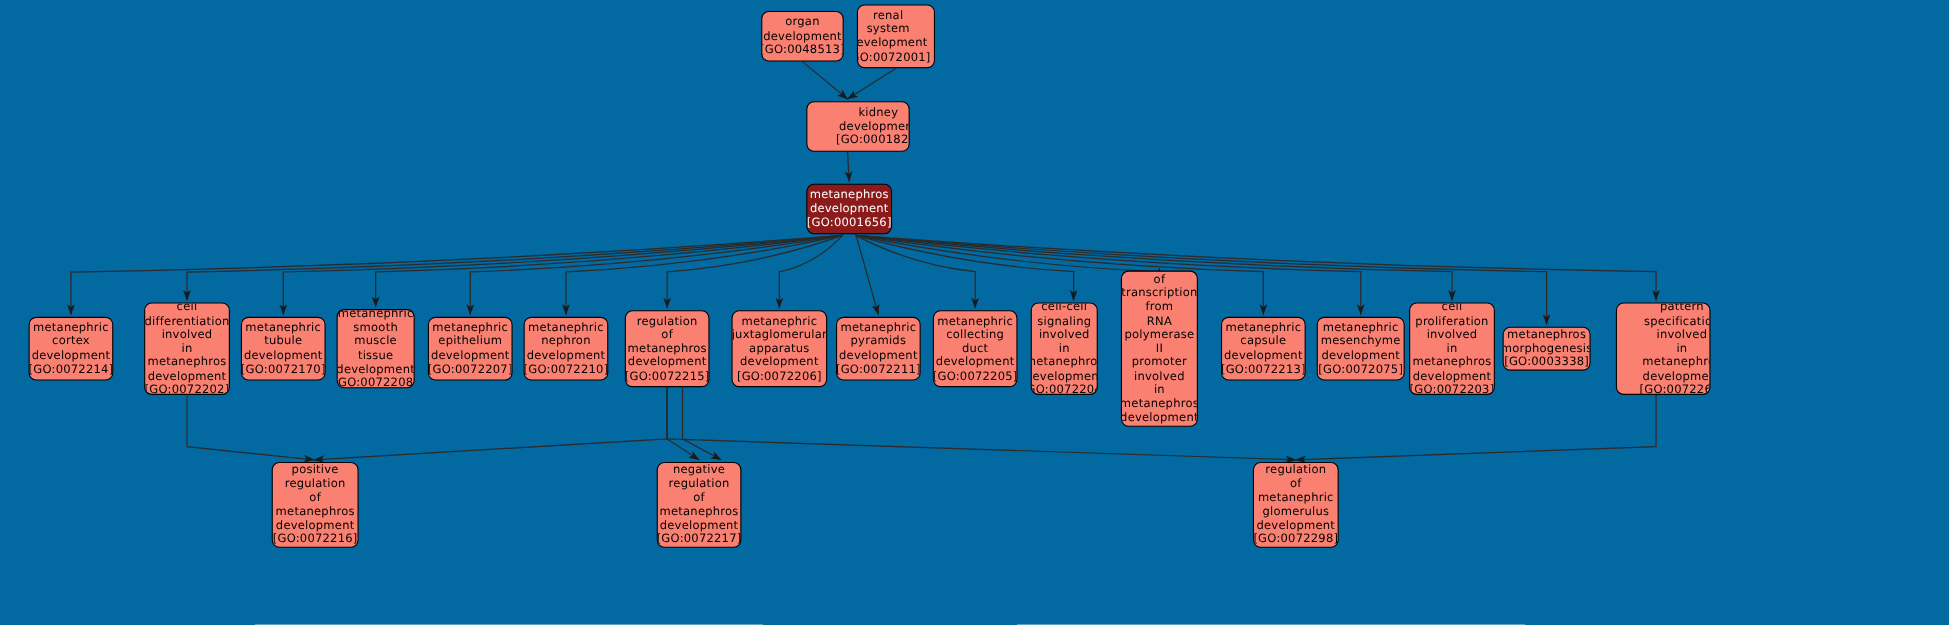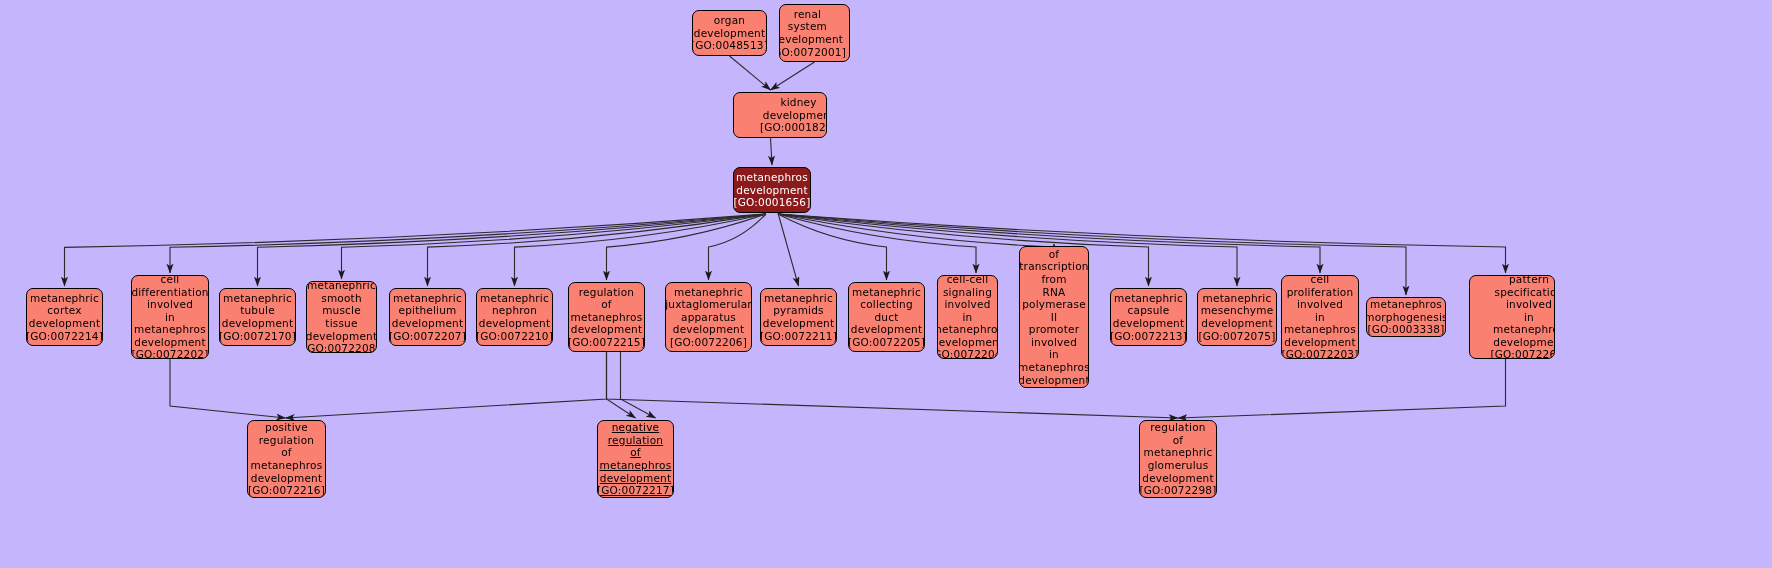--- a/index.html
+++ b/index.html
@@ -7,21 +7,21 @@
     padding: 0;
     background: #ffffff;
   }
   body {
     font-family: "DejaVu Sans", sans-serif;
   }
   #canvas {
     position: relative;
     width: 1772px;
     height: 568px;
-    background: #c4b5fd;
+    background: #0369a1;
     overflow: hidden;
   }
   svg.edges {
     position: absolute;
     left: 0;
     top: 0;
     width: 1772px;
     height: 568px;
     pointer-events: none;
   }
@@ -244,21 +244,21 @@
 [GO:0072268]</span>
       </div>
       <div class="go-node normal" style="left: 247px; top: 420px; width: 79px; height: 78px; justify-content: center;">
         <span class="lbl">positive
 regulation
 of
 metanephros
 development
 [GO:0072216]</span>
       </div>
-      <div class="go-node normal" style="left: 597px; top: 420px; width: 77px; height: 78px; text-decoration: underline;">
+      <div class="go-node normal" style="left: 597px; top: 420px; width: 77px; height: 78px;">
         <span class="lbl">negative
 regulation
 of
 metanephros
 development
 [GO:0072217]</span>
       </div>
       <div class="go-node normal" style="left: 1139px; top: 420px; width: 78px; height: 78px;">
         <span class="lbl">regulation
 of

